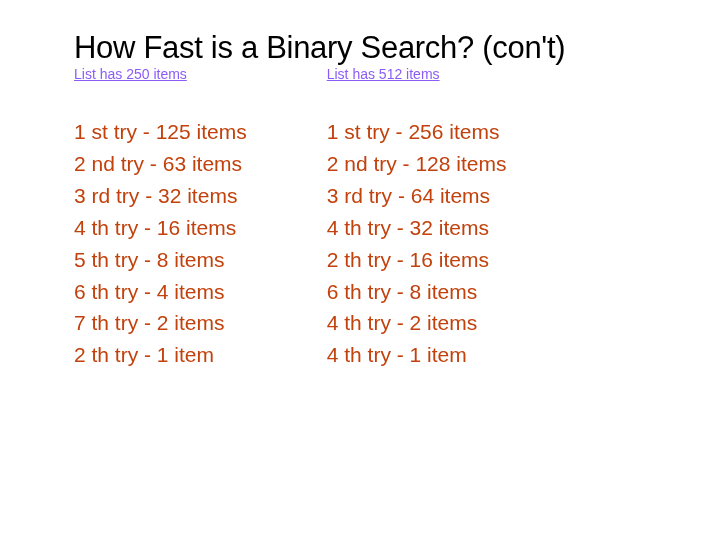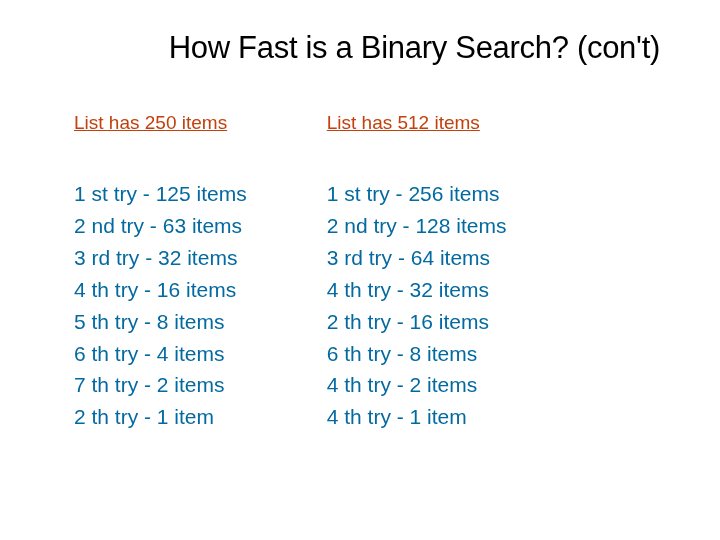--- a/index.html
+++ b/index.html
@@ -16,42 +16,40 @@
     }
     .slide {
       width: 100%;
       height: 100%;
       padding: 30px 60px 40px 74px;
     }
     .title {
       font-size: 31px;
       font-weight: 400;
       color: #000000;
-      margin-bottom: 46px;
       letter-spacing: -0.3px;
-      text-align: right;
     }
     .columns {
       display: flex;
       gap: 80px;
     }
     .col {
       flex: 0 0 auto;
     }
     .col-header {
-      font-size: 19px;
+      font-size: 14px;
       font-weight: 400;
-      color: #c2410c;
+      color: #8b5cf6;
       text-decoration: underline;
-      margin-bottom: 44px;
+      margin-bottom: 34px;
     }
     .try-line {
       font-size: 21px;
       font-weight: 400;
-      color: #0369a1;
+      color: #c2410c;
       line-height: 1.52;
     }
   </style>
 </head>
 <body>
 
 <div class="slide">
   <h1 class="title">How Fast is a Binary Search? (con't)</h1>
   <div class="columns">
     <div class="col">

